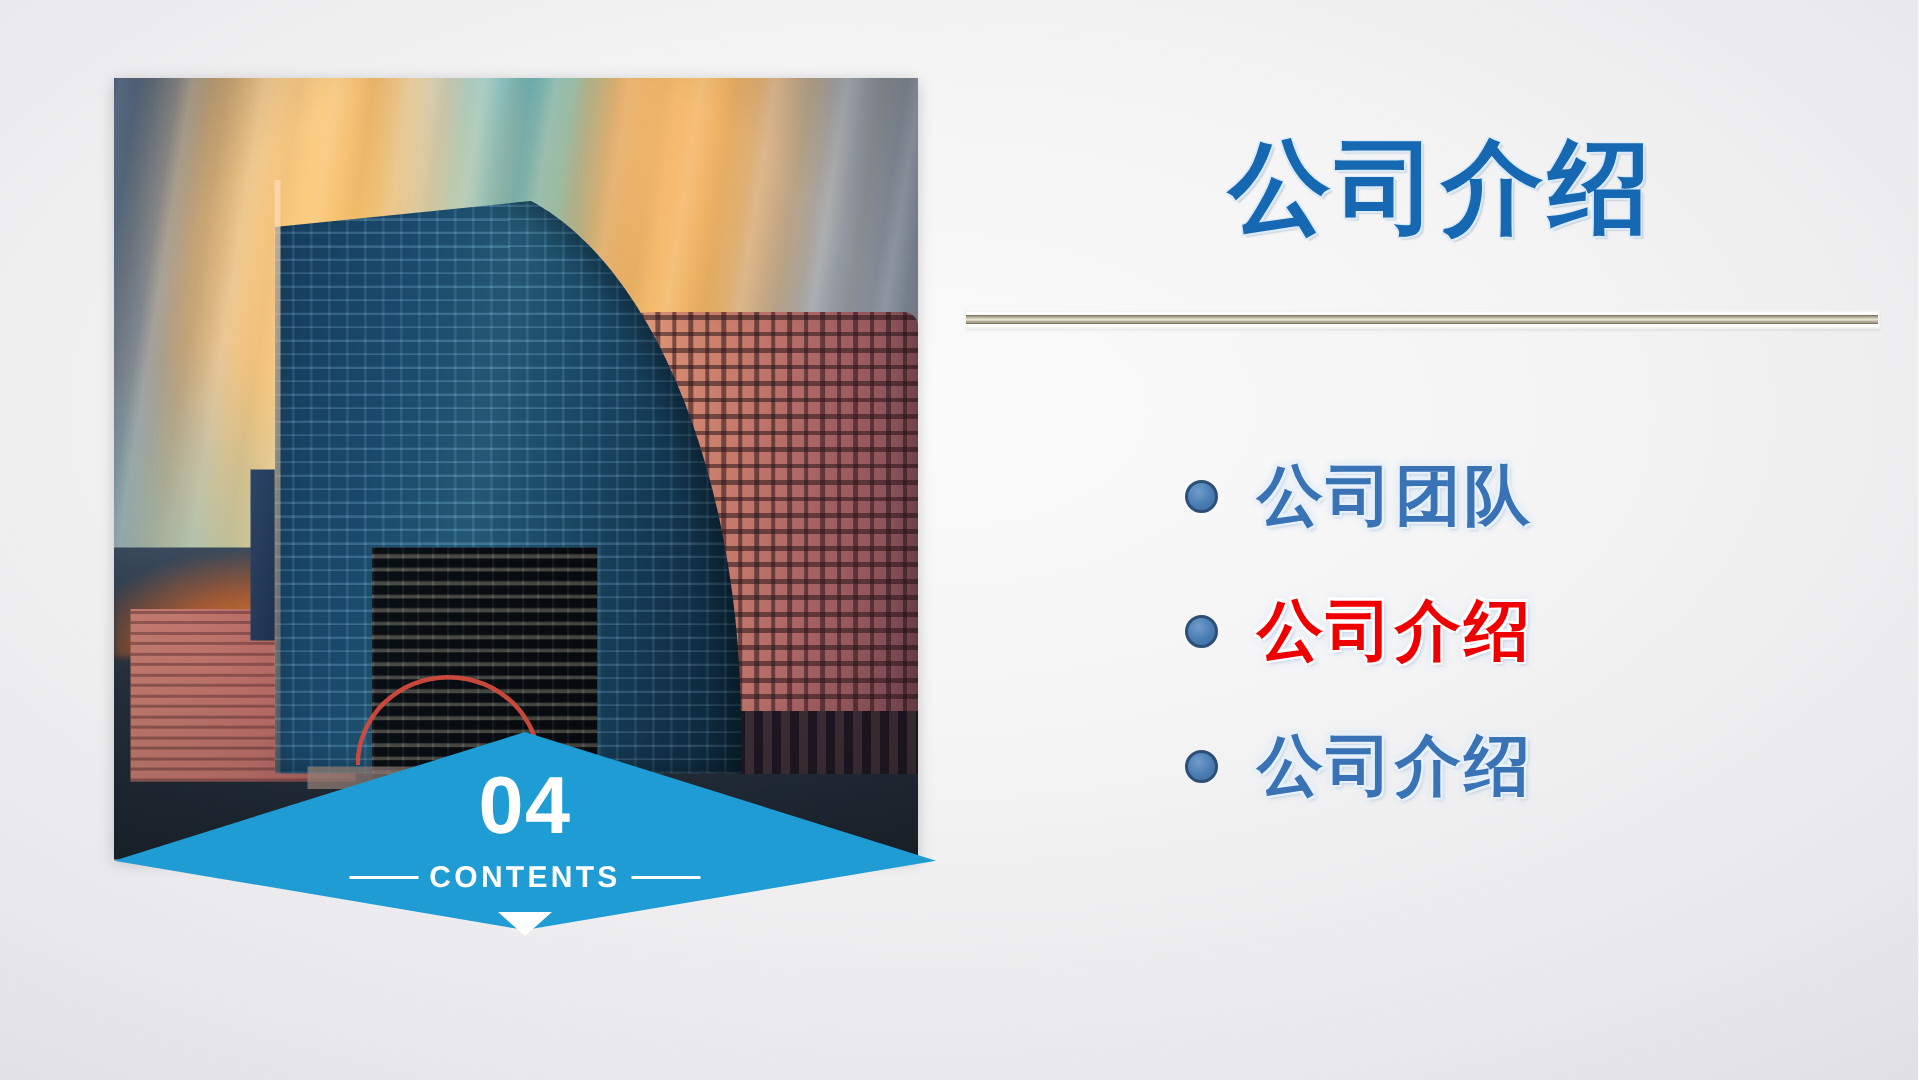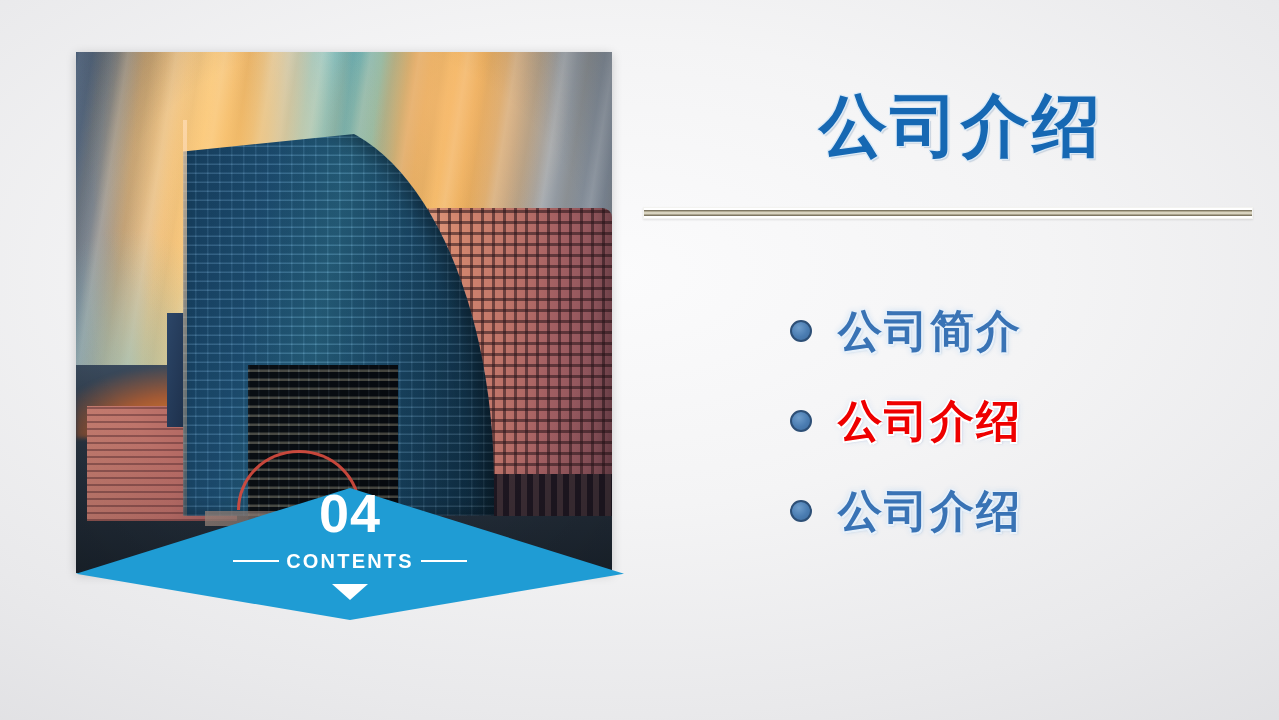--- a/index.html
+++ b/index.html
@@ -210,21 +210,21 @@
     left: 76px;
     top: 488px;
     width: 548px;
     height: 132px;
     background: #1f9cd4;
     clip-path: polygon(50% 0%, 100% 65%, 50% 100%, 0% 65%);
   }
   .badge-content {
     position: absolute;
     left: 76px;
-    top: 460px;
+    top: 484px;
     width: 548px;
     height: 150px;
     display: flex;
     flex-direction: column;
     align-items: center;
     justify-content: flex-start;
     padding-top: 26px;
     box-sizing: border-box;
     pointer-events: none;
   }
@@ -413,21 +413,21 @@
     <div class="page-title">公司介绍</div>
 
     <div class="title-divider">
       <div class="title-divider-bar"></div>
     </div>
 
     <div class="bullet-list">
 
       <div class="bullet-item">
         <span class="bullet-dot"></span>
-        <span class="bullet-text tone-blue">公司简介</span>
+        <span class="bullet-text tone-blue">公司团队</span>
       </div>
 
       <div class="bullet-item">
         <span class="bullet-dot"></span>
         <span class="bullet-text tone-red">公司介绍</span>
       </div>
 
       <div class="bullet-item">
         <span class="bullet-dot"></span>
         <span class="bullet-text tone-blue">公司介绍</span>

